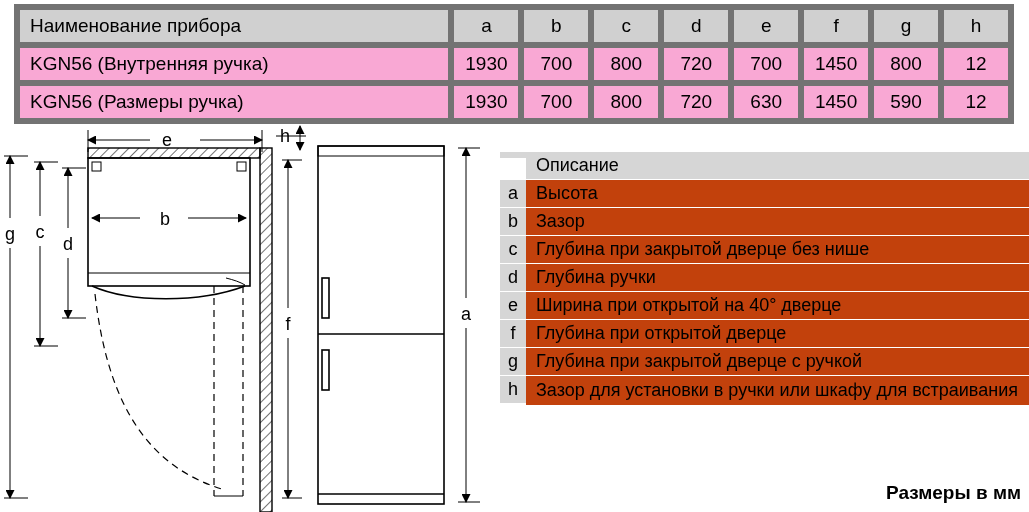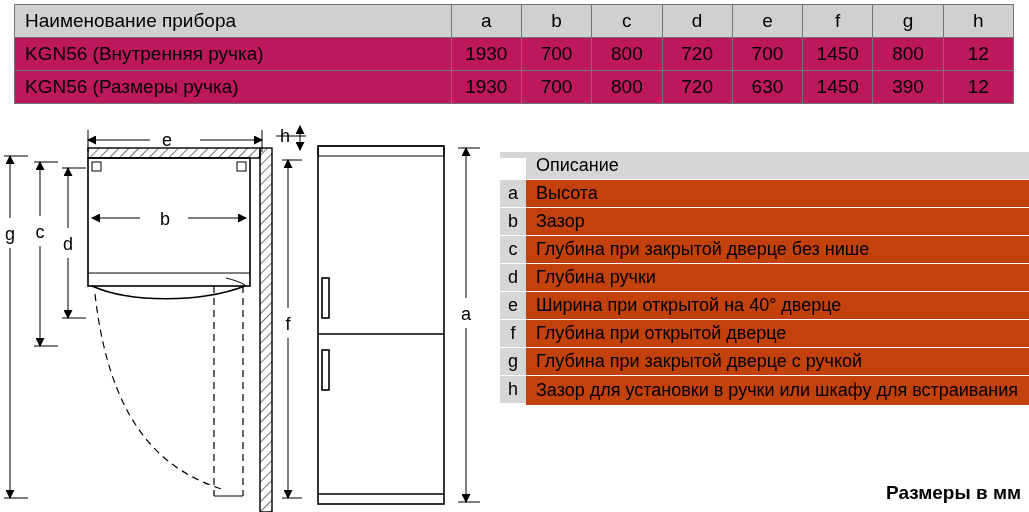--- a/index.html
+++ b/index.html
@@ -19,41 +19,41 @@
   
   .dim-table {
     position: absolute;
     left: 14px;
     top: 4px;
     width: 1000px;
     border-collapse: collapse;
     font-size: 19px;
   }
   .dim-table td, .dim-table th {
-    border: 1px solid #737373;
+    border: 6px solid #737373;
     padding: 5px 8px;
     text-align: center;
     font-weight: normal;
     background: #d6d6d6;
     height: 28px;
     box-sizing: border-box;
   }
   .dim-table .name-cell {
     text-align: left;
     width: 410px;
     padding-left: 10px;
   }
   .dim-table thead td {
     background: #d0d0d0;
   }
   .dim-table .hdr-letter {
     width: 66px;
   }
   .dim-table tbody tr td {
-    background: #be185d;
+    background: #f9a8d4;
   }
 
   
   .legend {
     position: absolute;
     left: 500px;
     top: 152px;
     width: 620px;
     font-size: 18px;
   }
@@ -137,21 +137,21 @@
       <td>12</td>
     </tr>
     <tr>
       <td class="name-cell">KGN56 (Размеры ручка)</td>
       <td>1930</td>
       <td>700</td>
       <td>800</td>
       <td>720</td>
       <td>630</td>
       <td>1450</td>
-      <td>390</td>
+      <td>590</td>
       <td>12</td>
     </tr>
   </tbody>
 </table>
 
 <div class="drawing">
 <svg width="500" height="394" viewBox="0 0 500 394" xmlns="http://www.w3.org/2000/svg" aria-hidden="true">
   <defs>
     <pattern id="hatch" width="7" height="7" patternTransform="rotate(45)" patternUnits="userSpaceOnUse">
       <line x1="0" y1="0" x2="0" y2="7" stroke="#000" stroke-width="1.1"></line>

